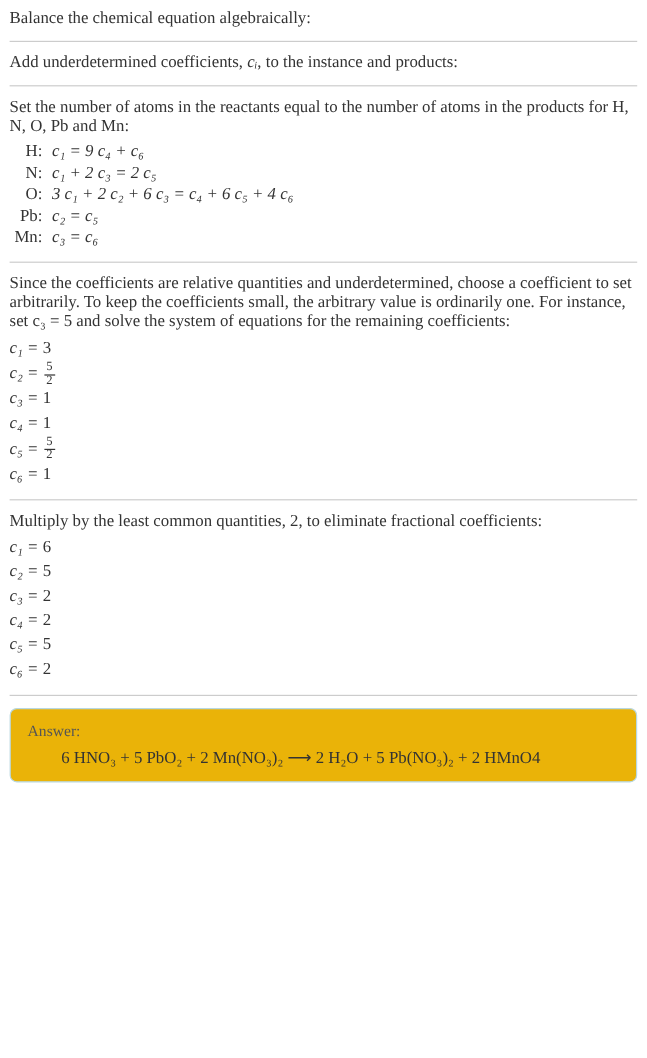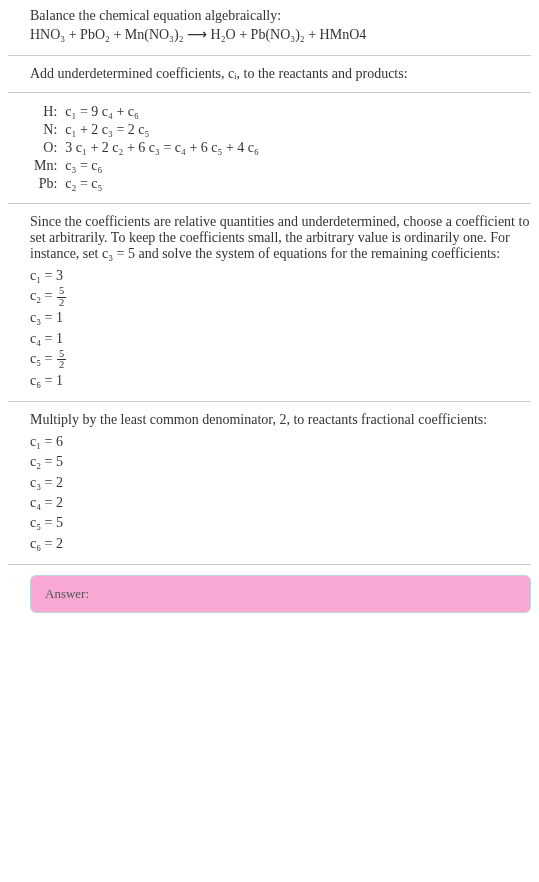--- a/index.html
+++ b/index.html
@@ -7,21 +7,20 @@
     padding: 8px 8px 12px 8px;
     font-family: Georgia, 'Times New Roman', serif;
     font-size: 14px;
     color: #333;
     width: 539px;
     box-sizing: border-box;
     background: #fff;
   }
   .section {
     margin-bottom: 4px;
-    margin-left: 22px;
   }
   hr {
     border: none;
     border-top: 1px solid #ccc;
     margin: 10px 0;
   }
   .eq-line {
     font-family: Georgia, serif;
     line-height: 1.5;
   }
@@ -35,94 +34,95 @@
   }
   .atom-table td:first-child {
     text-align: right;
   }
   .coef-list {
     margin-top: 4px;
   }
   .coef-row {
     line-height: 1.45;
     display: flex;
+    align-items: center;
   }
   .frac {
     display: inline-flex;
     flex-direction: column;
     align-items: center;
     vertical-align: middle;
     font-size: 0.75em;
     line-height: 1;
     margin: 0 1px;
   }
   .frac .num {
     border-bottom: 1px solid #333;
     padding: 0 2px;
   }
   .frac .den {
     padding: 0 2px;
   }
   .answer-box {
-    background: #f9a8d4;
+    background: #eab308;
     border: 1px solid #b8d8e0;
     border-radius: 6px;
     padding: 10px 14px;
     margin-top: 6px;
   }
   .answer-label {
     font-size: 13px;
     color: #555;
   }
   .answer-eq {
     margin-top: 6px;
     padding-left: 28px;
   }
-  .it { }
+  .it { font-style: italic; }
 </style>
 </head>
 <body>
 
 <div class="section">
   <div>Balance the chemical equation algebraically:</div>
-  <div class="eq-line">HNO₃ + PbO₂ + Mn(NO₃)₂  ⟶  H₂O + Pb(NO₃)₂ + HMnO4</div>
 </div>
 
 <hr>
 
 <div class="section">
   <div>
-    <span>Add underdetermined coefficients, </span><span class="it">cᵢ</span><span>, to the reactants and products:</span>
+    <span>Add underdetermined coefficients, </span><span class="it">cᵢ</span><span>, to the instance and products:</span>
   </div>
 </div>
 
 <hr>
 
 <div class="section">
+  <div>Set the number of atoms in the reactants equal to the number of atoms in the products for H, N, O, Pb and Mn:</div>
   <table class="atom-table">
     <tbody>
         <tr>
           <td>H:</td>
           <td class="it">c₁ = 9 c₄ + c₆</td>
         </tr>
     <tr>
           <td>N:</td>
           <td class="it">c₁ + 2 c₃ = 2 c₅</td>
         </tr>
     <tr>
           <td>O:</td>
           <td class="it">3 c₁ + 2 c₂ + 6 c₃ = c₄ + 6 c₅ + 4 c₆</td>
         </tr>
     <tr>
+          <td>Pb:</td>
+          <td class="it">c₂ = c₅</td>
+        </tr>
+    <tr>
           <td>Mn:</td>
           <td class="it">c₃ = c₆</td>
-        </tr>
-    <tr>
-          <td>Pb:</td>
-          <td class="it">c₂ = c₅</td>
         </tr>
   </tbody>
     </table>
 </div>
 
 <hr>
 
 <div class="section">
   <div>Since the coefficients are relative quantities and underdetermined, choose a coefficient to set arbitrarily. To keep the coefficients small, the arbitrary value is ordinarily one. For instance, set c₃ = 5 and solve the system of equations for the remaining coefficients:</div>
   <div class="coef-list">
@@ -137,30 +137,31 @@
           <span class="num">5</span>
           <span class="den">2</span>
         </span></div>
     <div class="coef-row"><span class="it">c₆ =</span>&nbsp;<span>1</span></div>
   </div>
 </div>
 
 <hr>
 
 <div class="section">
-  <div>Multiply by the least common denominator, 2, to reactants fractional coefficients:</div>
+  <div>Multiply by the least common quantities, 2, to eliminate fractional coefficients:</div>
   <div class="coef-list">
     <div class="coef-row"><span class="it">c₁ =</span>&nbsp;<span>6</span></div>
     <div class="coef-row"><span class="it">c₂ =</span>&nbsp;<span>5</span></div>
     <div class="coef-row"><span class="it">c₃ =</span>&nbsp;<span>2</span></div>
     <div class="coef-row"><span class="it">c₄ =</span>&nbsp;<span>2</span></div>
     <div class="coef-row"><span class="it">c₅ =</span>&nbsp;<span>5</span></div>
     <div class="coef-row"><span class="it">c₆ =</span>&nbsp;<span>2</span></div>
   </div>
 </div>
 
 <hr>
 
 <div class="section">
   <div class="answer-box">
     <div class="answer-label">Answer:</div>
+    <div class="answer-eq">6 HNO₃ + 5 PbO₂ + 2 Mn(NO₃)₂  ⟶  2 H₂O + 5 Pb(NO₃)₂ + 2 HMnO4</div>
   </div>
 </div>
 
 </body></html>

